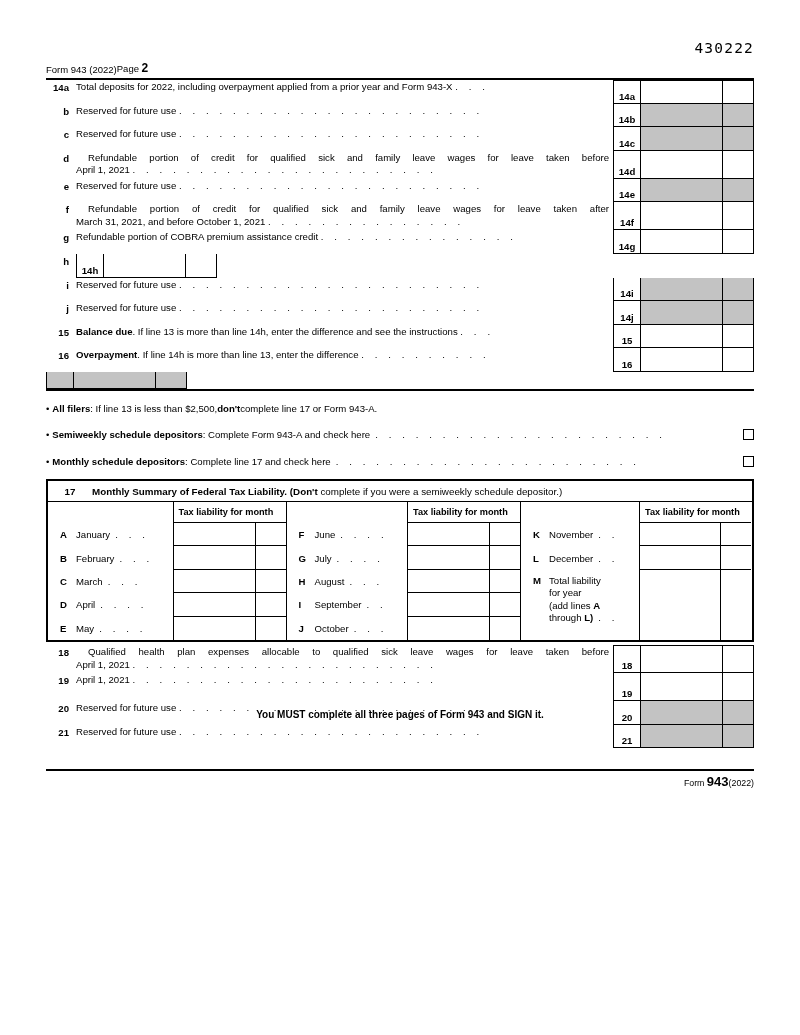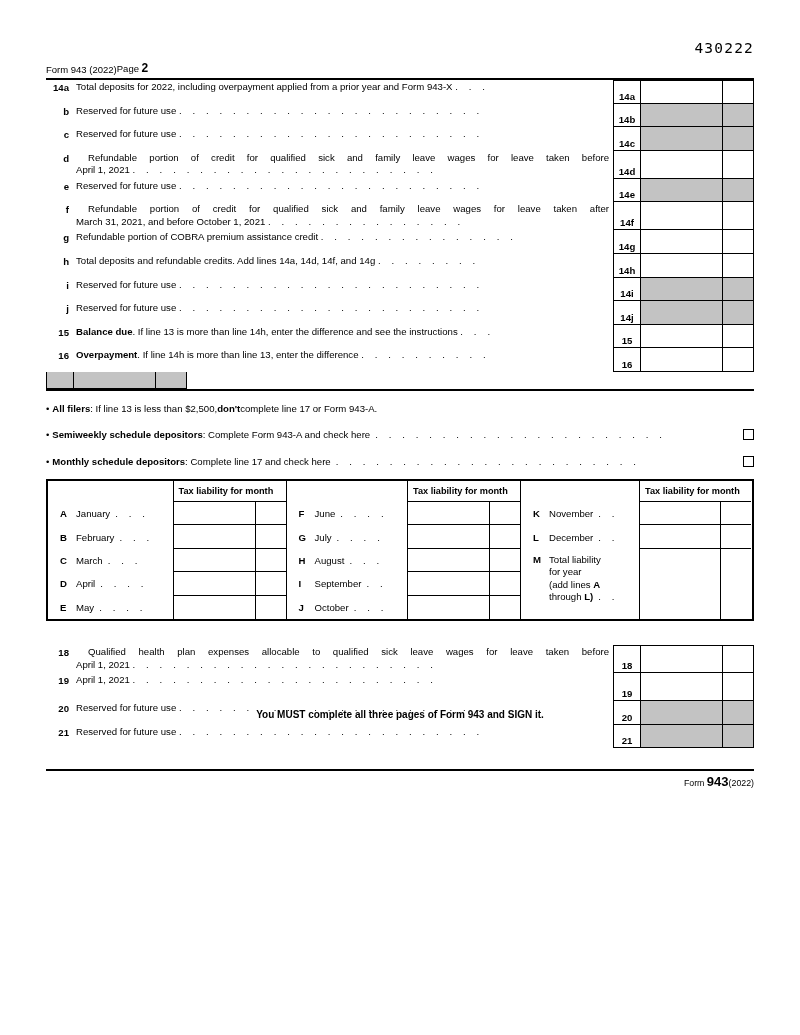--- a/index.html
+++ b/index.html
@@ -381,23 +381,20 @@
         <div class="lnum">g</div>
         <div class="ltext">
           <div>Refundable portion of COBRA premium assistance credit <span class="leaders">.  .  .  .  .  .  .  .  .  .  .  .  .  .  .</span></div>
         </div>
         <div class="boxno">14g</div>
         <div class="boxamt"></div>
         <div class="boxcts"></div>
       </div>
       <div class="lrow" style="min-height:23.6px">
         <div class="lnum">h</div>
-        <div class="ltext">
-          <div>Total deposits and refundable credits. Add lines 14a, 14d, 14f, and 14g <span class="leaders">.  .  .  .  .  .  .  .</span></div>
-        </div>
         <div class="boxno">14h</div>
         <div class="boxamt"></div>
         <div class="boxcts"></div>
       </div>
       <div class="lrow" style="min-height:23.6px">
         <div class="lnum">i</div>
         <div class="ltext">
           <div>Reserved for future use <span class="leaders">.  .  .  .  .  .  .  .  .  .  .  .  .  .  .  .  .  .  .  .  .  .  .</span></div>
         </div>
         <div class="boxno">14i</div>
@@ -457,20 +454,27 @@
       <div class="blt" style="height:27px">
         <span class="dot">•</span>
         <b>Monthly schedule depositors</b>
         <span>: Complete line 17 and check here</span>
         <span class="fill">.  .  .  .  .  .  .  .  .  .  .  .  .  .  .  .  .  .  .  .  .  .  .</span>
         <span class="endbox"></span>
       </div>
     </div>
 
   <div class="sec17" id="sec17" style="top: 479px;">
+    <div class="sec17-hd">
+      <div class="n">17</div>
+      <div class="t">
+        <b>Monthly Summary of Federal Tax Liability.</b>
+        <b>(Don't</b><span> complete if you were a semiweekly schedule depositor.)</span>
+      </div>
+    </div>
     <div class="sec17-body">
       <div class="mgroup g1" id="mg1">
           <div class="mhead">
             <div class="lbl"></div>
             <div class="cap">Tax liability for month</div>
           </div>
           <div class="mrow">
             <div class="lbl">
               <span class="ltr">A</span>
               <span class="nm">January</span>

